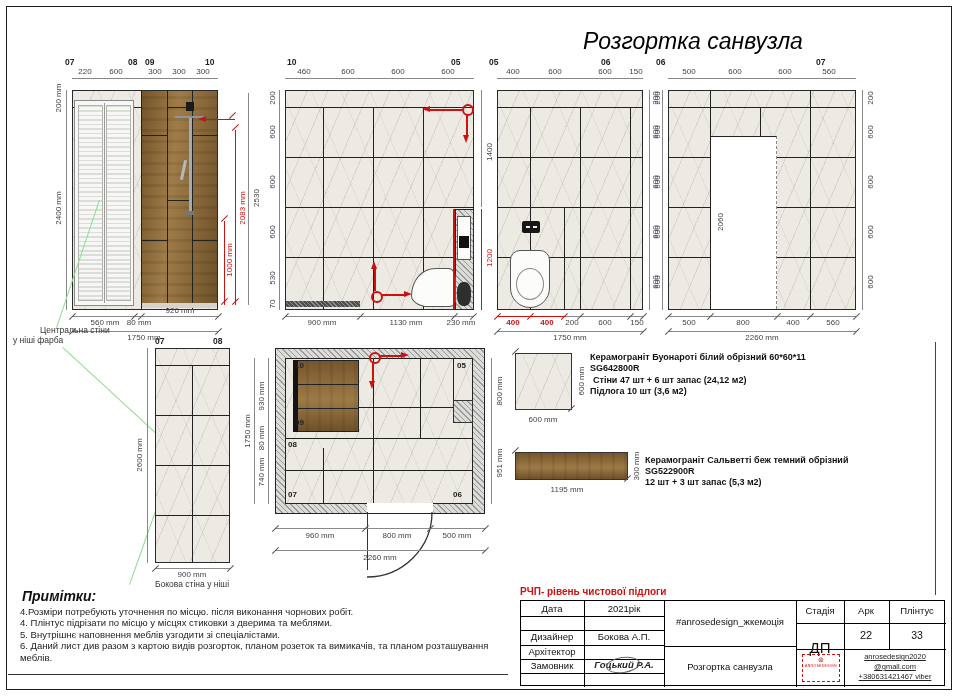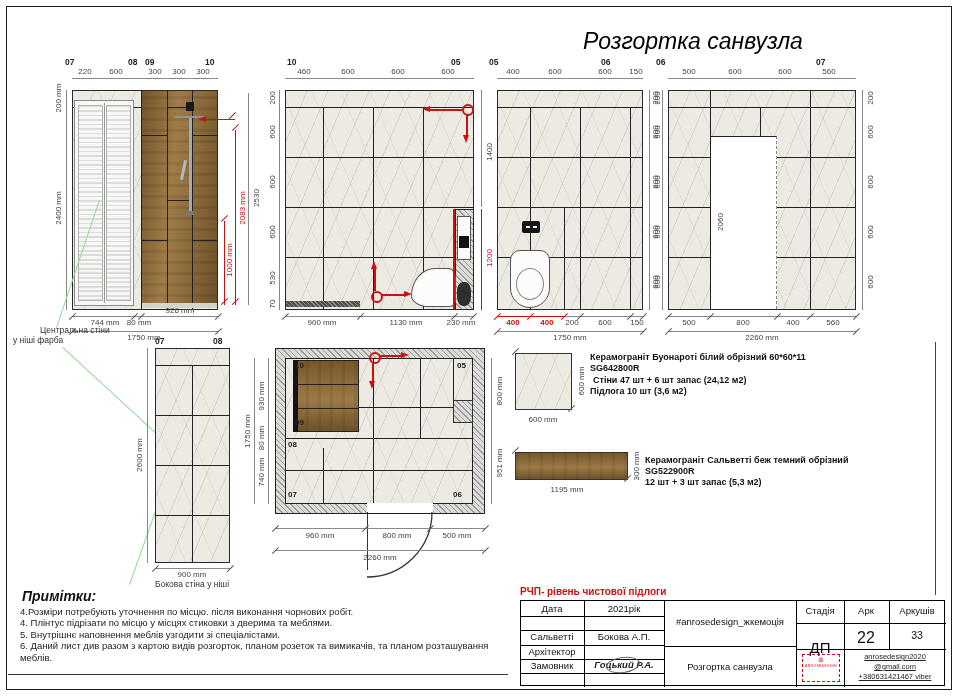--- a/index.html
+++ b/index.html
@@ -108,21 +108,21 @@
     <span class="ht" style="left:44px;top:-23px;">600</span>
     <span class="ht" style="left:83px;top:-23px;">300</span>
     <span class="ht" style="left:107px;top:-23px;">300</span>
     <span class="ht" style="left:131px;top:-23px;">300</span>
 
     <i class="dl" style="left:0;top:226px;width:146px;height:1px;"></i>
     <i class="tk" style="left:-4px;top:226px;"></i>
     <i class="tk" style="left:58px;top:226px;"></i>
     <i class="tk" style="left:65px;top:226px;"></i>
     <i class="tk" style="left:142px;top:226px;"></i>
-    <span class="ht" style="left:33px;top:228px;">744 mm</span>
+    <span class="ht" style="left:33px;top:228px;">560 mm</span>
     <span class="ht" style="left:67px;top:228px;">80 mm</span>
     <span class="ht" style="left:108px;top:216px;">926 mm</span>
     <i class="dl" style="left:0;top:241px;width:146px;height:1px;"></i>
     <i class="tk" style="left:-4px;top:241px;"></i>
     <i class="tk" style="left:142px;top:241px;"></i>
     <span class="ht" style="left:72px;top:243px;">1750 mm</span>
   </div>
   <span class="cl" style="left:40px;top:325px;font-weight:400;color:#333;">Центральна стіни</span>
   <span class="cl" style="left:13px;top:335px;font-weight:400;color:#333;">у ніші фарба</span>
   <i class="gl" style="left:100px;top:200px;width:135px;transform:rotate(108.6deg);"></i>
@@ -406,33 +406,33 @@
     <i class="tbh" style="left:0;top:15px;width:143px;"></i>
     <i class="tbh" style="left:0;top:29px;width:143px;"></i>
     <i class="tbh" style="left:0;top:44px;width:143px;"></i>
     <i class="tbh" style="left:0;top:58px;width:143px;"></i>
     <i class="tbh" style="left:0;top:72px;width:143px;"></i>
     <i class="tbh" style="left:143px;top:45px;width:132px;"></i>
     <i class="tbh" style="left:275px;top:22px;width:150px;"></i>
     <i class="tbh" style="left:275px;top:48px;width:150px;"></i>
     <span class="tbt" style="left:31px;top:2px;">Дата</span>
     <span class="tbt" style="left:103px;top:2px;">2021рік</span>
-    <span class="tbt" style="left:31px;top:30px;">Сальветті</span>
+    <span class="tbt" style="left:31px;top:30px;">Дизайнер</span>
     <span class="tbt" style="left:103px;top:30px;">Бокова А.П.</span>
     <span class="tbt" style="left:31px;top:45px;">Архітектор</span>
     <span class="tbt" style="left:31px;top:59px;">Замовник</span>
     <span class="tbt" style="left:103px;top:58px;font-style:italic;color:#222;font-weight:bold;">Гоцький Р.А.</span>
     <i style="left:85px;top:56px;width:32px;height:14px;border:1px solid #666;border-radius:50%;transform:rotate(-8deg);"></i>
     <span class="tbt" style="left:209px;top:15px;">#anrosedesign_жкемоція</span>
     <span class="tbt" style="left:209px;top:60px;">Розгортка санвузла</span>
     <span class="tbt" style="left:299px;top:4px;">Стадія</span>
     <span class="tbt" style="left:345px;top:4px;">Арк</span>
-    <span class="tbt" style="left:396px;top:4px;">Аркушів</span>
+    <span class="tbt" style="left:396px;top:4px;">Плінтус</span>
     <span class="tbt" style="left:299px;top:38px;font-size:15px;text-align:right;">ДП</span>
-    <span class="tbt" style="left:345px;top:28px;font-size:16px;">22</span>
+    <span class="tbt" style="left:345px;top:28px;font-size:11px;">22</span>
     <span class="tbt" style="left:396px;top:28px;font-size:10.5px;">33</span>
     <div style="position:absolute;left:281px;top:53px;width:38px;height:28px;border:1.5px dashed #c11;box-sizing:border-box;text-align:center;">
       <span style="display:block;font-size:7px;color:#c11;line-height:9px;">⊚</span>
       <span style="display:block;font-size:3.5px;color:#c11;letter-spacing:.3px;">ANROSEDESIGN</span>
     </div>
     <span class="contact" style="left:374px;top:51px;">anrosedesign2020</span>
     <span class="contact" style="left:374px;top:61px;">@gmail.com</span>
     <span class="contact" style="left:374px;top:71px;">+380631421467 viber</span>
   </div>
 </div>

